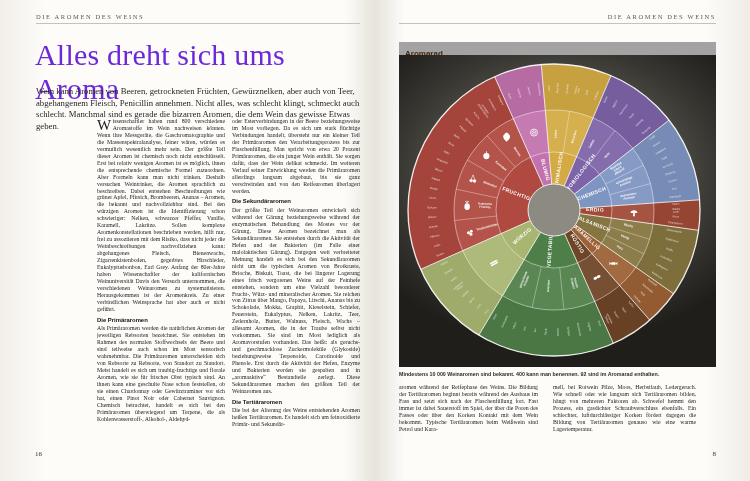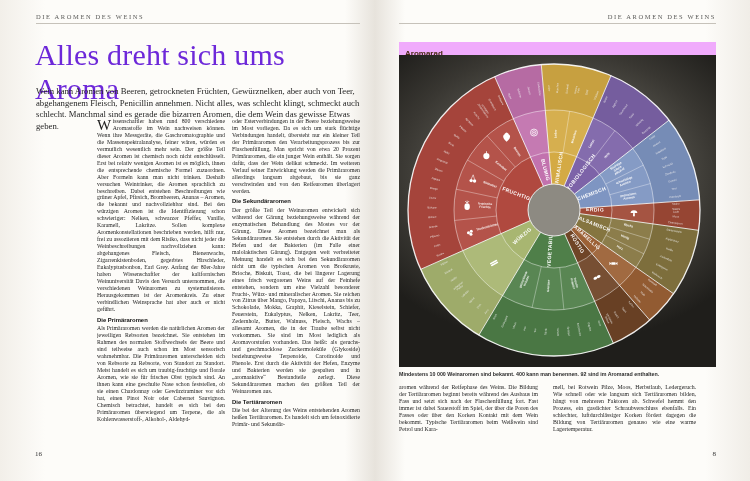--- a/index.html
+++ b/index.html
@@ -11,21 +11,21 @@
   .abs{position:absolute;}
   .runhead{font-family:"Liberation Serif",serif;font-size:6.5px;letter-spacing:1.6px;color:#5a5a58;text-transform:uppercase;}
   .runrule{height:1px;background:#c6c2ba;}
   .pagenum{font-size:7px;color:#333;}
   .title{font-size:30px;font-weight:400;color:#6d28d9;letter-spacing:.2px;}
   .intro{font-size:8.7px;line-height:1.34;color:#262626;text-align:left;}
   .bodycol{font-size:5.8px;line-height:1.2;text-align:justify;color:#1c1c1c;overflow:hidden;}
   .bodycol p{margin:0 0 0 0;}
   .bodycol h3{font-family:"Liberation Sans",sans-serif;font-size:5.9px;margin:4px 0 1.5px 0;color:#111;}
   .dropcap{float:left;font-size:15px;line-height:.82;padding:1px 1.5px 0 0;font-weight:400;}
-  .arombar{background:#f0abfc;border-bottom:1px solid #fff;}
+  .arombar{background:#a3a3a3;border-bottom:1px solid #fff;}
   .arombar span{font-family:"Liberation Sans",sans-serif;font-weight:bold;font-size:8px;color:#46280f;line-height:13px;padding-left:6px;display:inline-block;}
   .photo{background:radial-gradient(ellipse 70% 55% at 50% 38%,#7a786f 0%,#5d5b54 38%,#393732 72%,#1f1e1b 100%);overflow:hidden;}
   .caption{font-family:"Liberation Sans",sans-serif;font-weight:bold;font-size:5.3px;color:#2b2b2b;}
   svg text{font-family:"Liberation Sans",sans-serif;}
 </style>
 </head>
 <body>
 
 <div class="abs runhead" style="left:36px;top:13px;">Die Aromen des Weins</div>
 <div class="abs runrule" style="left:36px;top:23px;width:324px;"></div>

